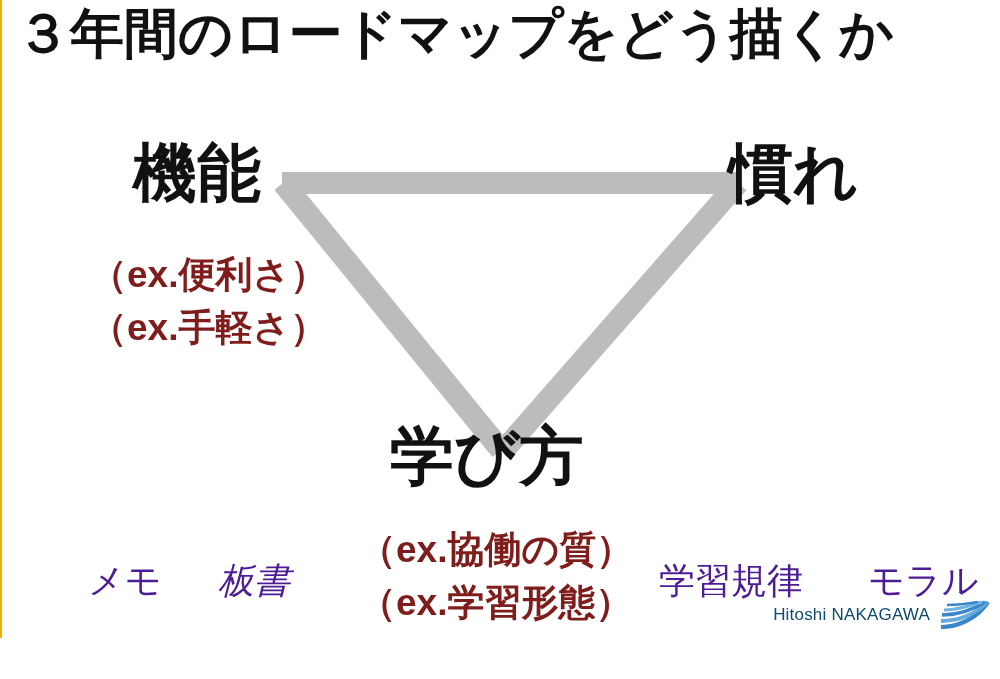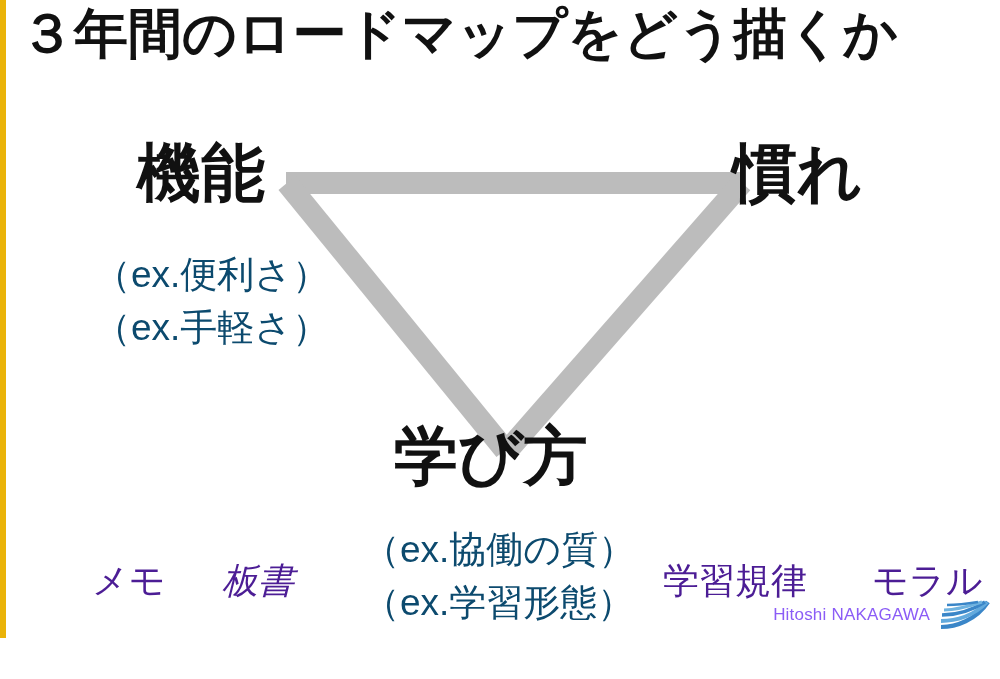--- a/index.html
+++ b/index.html
@@ -10,21 +10,21 @@
   body {
     font-family: "Liberation Sans", "DejaVu Sans", sans-serif;
     color: #111111;
   }
   #slide {
     position: relative;
     width: 1000px;
     height: 638px;
     background: #ffffff;
     overflow: hidden;
-    border-left: 6px solid #eab308;
+    border-left: 2px solid #eab308;
     box-sizing: border-box;
   }
   
   #slide-title {
     position: absolute;
     left: 14px;
     top: 2px;
     font-size: 54px;
     font-weight: 700;
     letter-spacing: 0px;
@@ -45,24 +45,24 @@
     position: absolute;
     font-size: 64px;
     font-weight: 700;
     line-height: 1;
     white-space: nowrap;
     color: #111111;
   }
   .node-ex {
     position: absolute;
     font-size: 37px;
-    font-weight: 400;
+    font-weight: 700;
     line-height: 1.42;
     white-space: nowrap;
-    color: #0c4a6e;
+    color: #7f1d1d;
   }
   #node-function-title { left: 131px; top: 141px; }
   #node-function-ex    { left: 88px;  top: 249px; }
 
   #node-habit-title    { left: 727px; top: 141px; }
   #node-habit-ex       { left: 648px; top: 249px; }
 
   #node-learning-title { left: 388px; top: 424px; }
   #node-learning-ex    { left: 357px; top: 524px; }
 
@@ -85,21 +85,21 @@
     position: absolute;
     right: 10px;
     bottom: 8px;
     display: flex;
     align-items: center;
     gap: 8px;
   }
   #footer-name {
     font-size: 17px;
     font-weight: 400;
-    color: #8b5cf6;
+    color: #0c4a6e;
     letter-spacing: 0.2px;
     white-space: nowrap;
   }
   #footer-logo { display: block; }
 </style>
 </head>
 <body>
 
 <div id="slide" style="background: rgb(255, 255, 255);">
 

